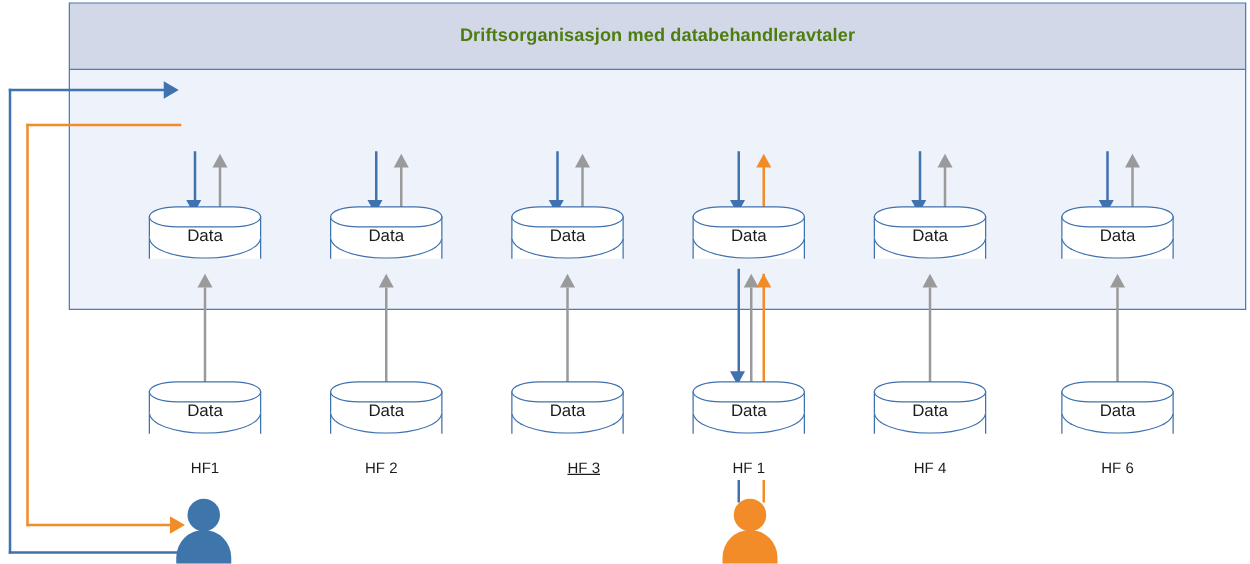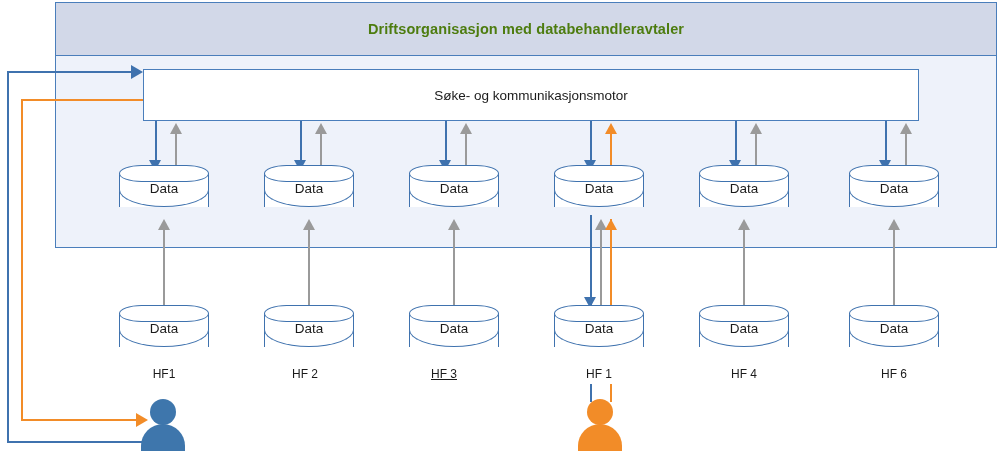--- a/index.html
+++ b/index.html
@@ -198,23 +198,20 @@
 <body>
 
 <div id="canvas">
 
   <div class="org-container">
     <div class="org-header">
       <span class="org-header-title">Driftsorganisasjon med databehandleravtaler</span>
     </div>
   </div>
 
-  <div class="engine-box">
-    <span class="engine-label">Søke- og kommunikasjonsmotor</span>
-  </div>
 
   <div class="ln ln-blue" style="left:7px; top:71px; width:126px; height:2px;"></div>
   <div class="arrow arrow-right-blue" style="left:131px; top:65px;"></div>
 
   <div class="ln ln-blue" style="left:7px; top:71px; width:2px; height:372px;"></div>
 
   <div class="ln ln-blue" style="left:7px; top:441px; width:152px; height:2px;"></div>
 
   <div class="ln ln-orange" style="left:21px; top:99px; width:124px; height:2px;"></div>
   <div class="ln ln-orange" style="left:21px; top:99px; width:2px; height:322px;"></div>
@@ -281,21 +278,21 @@
 
   <div class="ln ln-gray" style="left:453px; top:230px; width:2px; height:78px;"></div>
   <div class="arrow arrow-up-gray" style="left:448px; top:219px;"></div>
 
   <div class="cyl" style="left:409px; top:305px;">
     <div class="body"></div>
     <div class="bottom-cap"></div>
     <div class="top-cap"></div>
     <div class="cyl-label">Data</div>
   </div>
-  <div class="hf-label" style="left:399px; top:367px;text-decoration:underline;">HF 3</div>
+  <div class="hf-label" style="left:422px; top:367px;text-decoration:underline;">HF 3</div>
 
   <div class="ln ln-blue" style="left:590px; top:121px; width:2px; height:42px;"></div>
   <div class="arrow arrow-down-blue" style="left:584px; top:160px;"></div>
   <div class="ln ln-orange" style="left:610px; top:133px; width:2px; height:72px;"></div>
   <div class="arrow arrow-up-orange" style="left:605px; top:123px;"></div>
 
   <div class="cyl" style="left:554px; top:165px;">
     <div class="body"></div>
     <div class="bottom-cap"></div>
     <div class="top-cap"></div>

